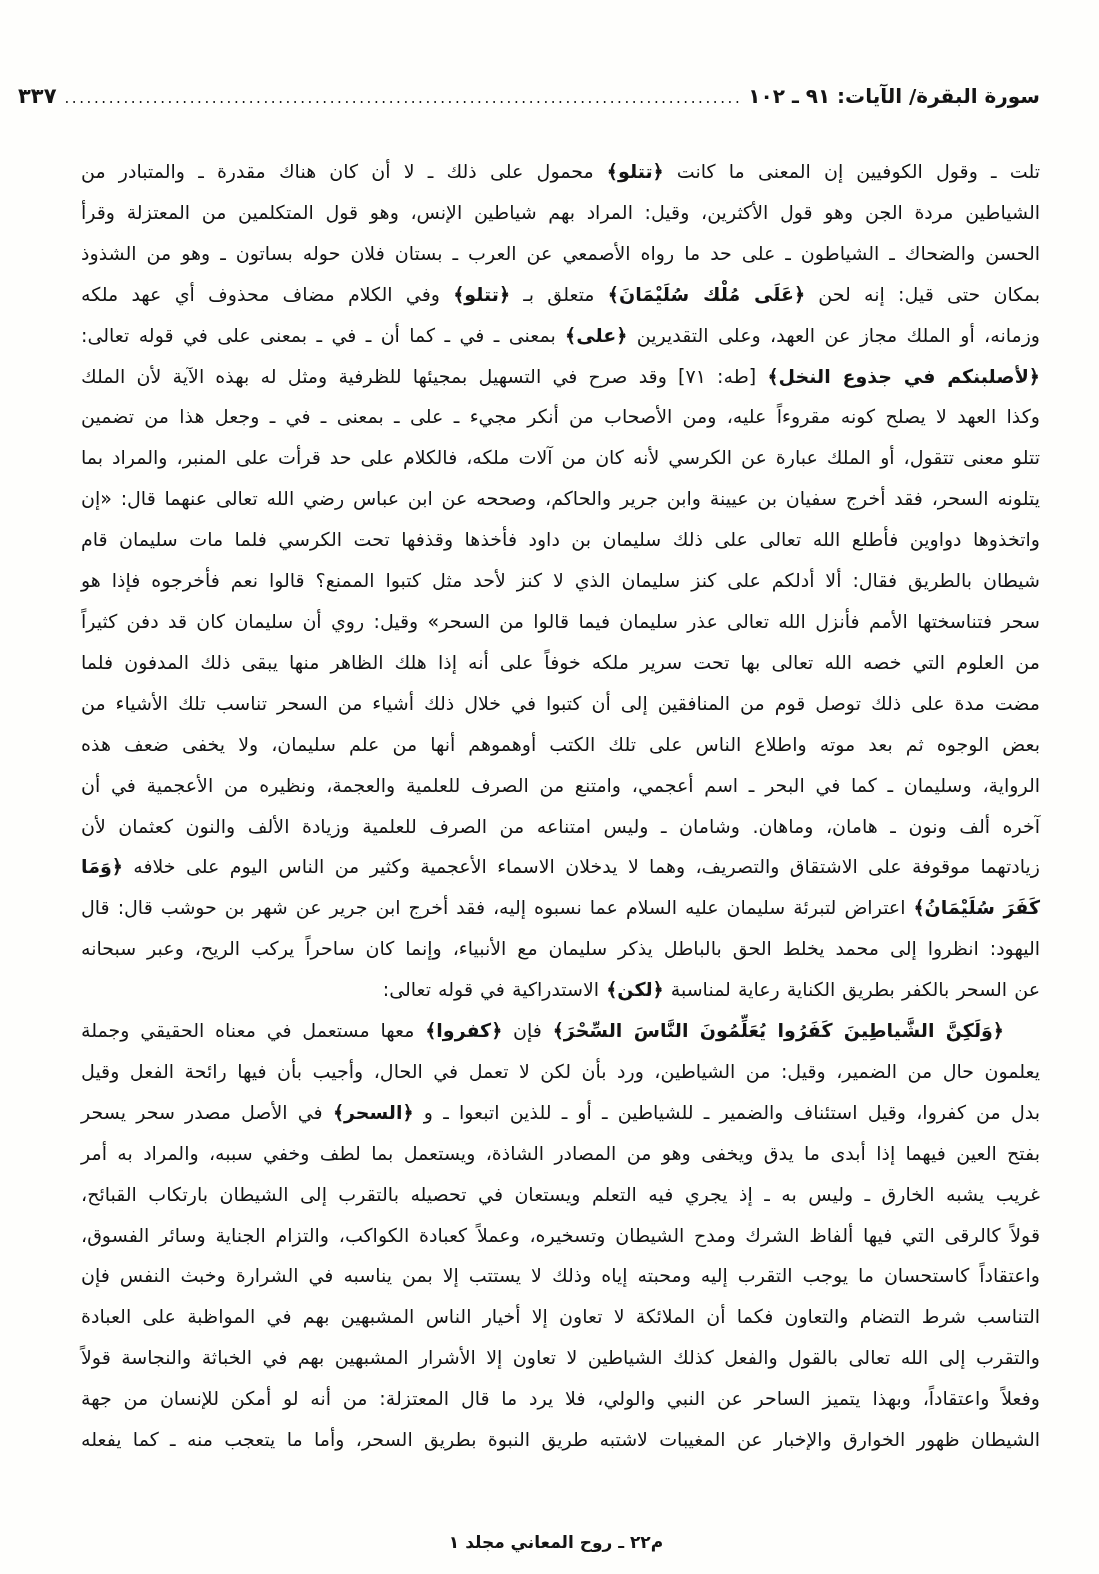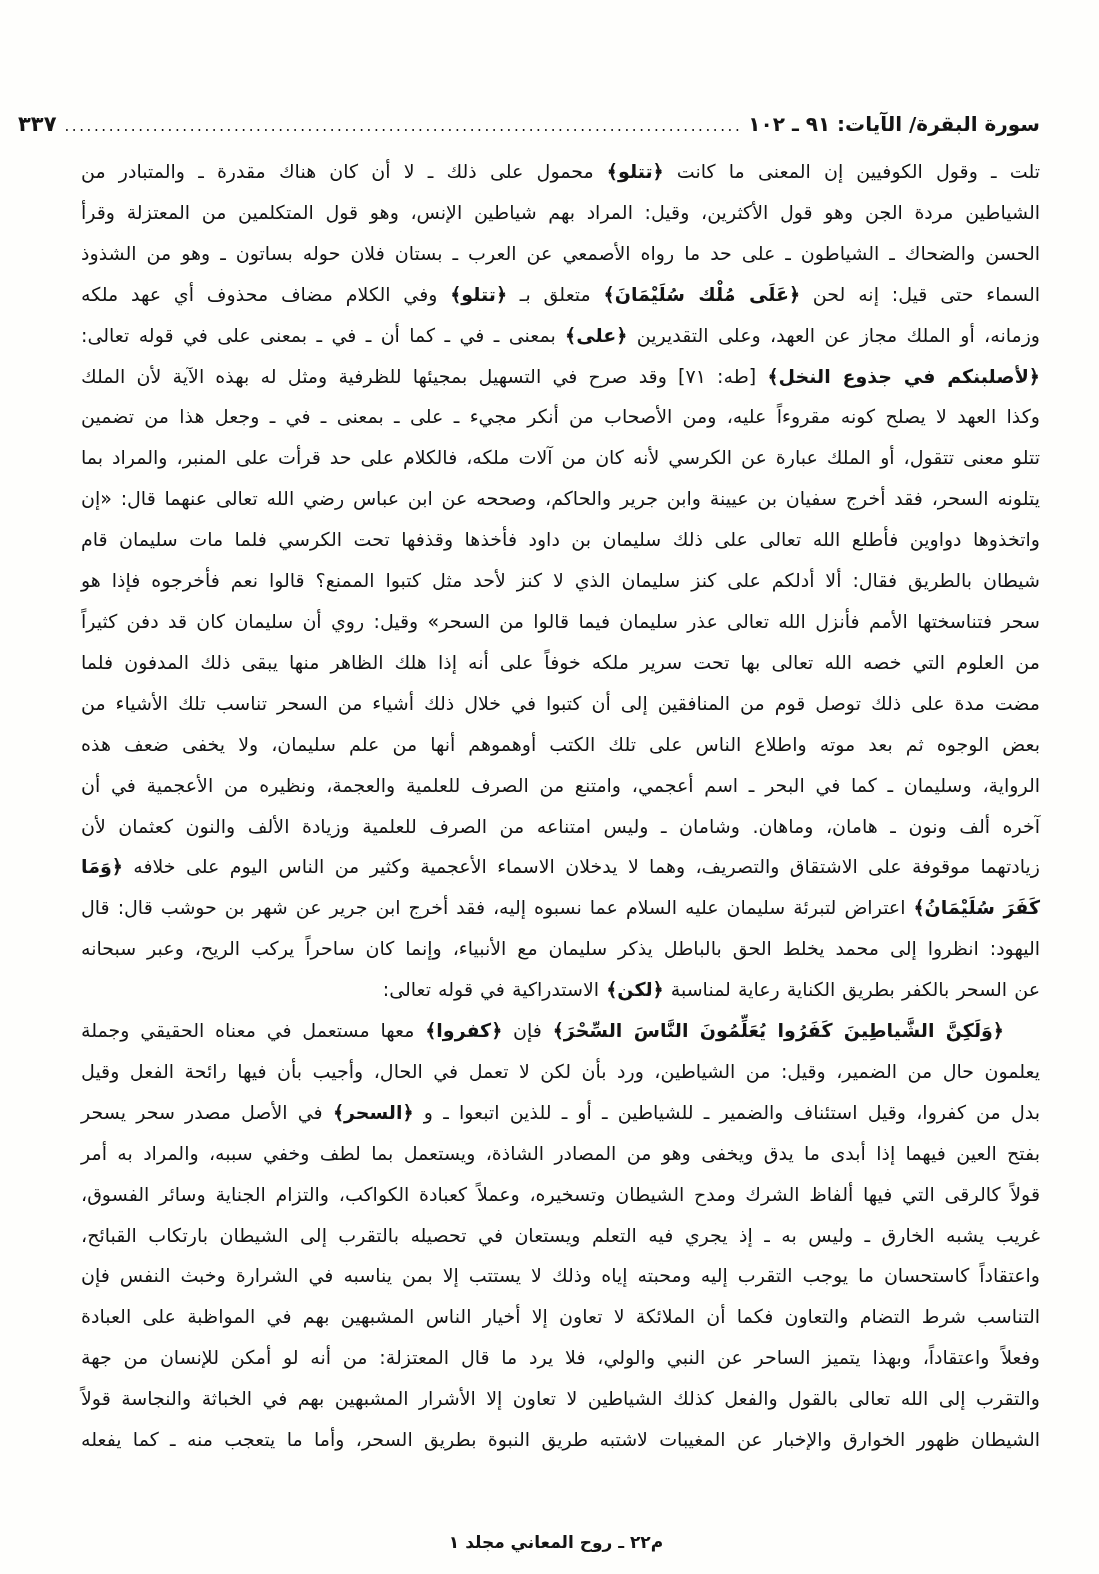--- a/index.html
+++ b/index.html
@@ -20,21 +20,21 @@
     font-size:20px; font-weight:700;
     white-space:nowrap;
   }
   .chapter { flex:0 0 auto; letter-spacing:0.2px; }
   .dots {
     flex:1 1 auto; overflow:hidden;
     font-size:15px; font-weight:400; letter-spacing:2.6px;
     direction:ltr; text-align:left;
     margin:0 8px;
   }
-  .pagenum { flex:0 0 auto; font-size:21px;margin-top:28px; }
+  .pagenum { flex:0 0 auto; font-size:21px; }
   
   .body-text {
     position:absolute; top:151px; right:59px; left:72px;
     font-size:19px; line-height:40.9px;
     word-spacing:1px;
   }
   .line {
     text-align:justify;
     text-align-last:justify;
     margin-left:9px;
@@ -57,21 +57,21 @@
   <header class="page-header">
     <span class="chapter">سورة البقرة/ الآيات: ٩١ ـ ١٠٢</span>
     <span class="dots">........................................................................................................................</span>
     <span class="pagenum">٣٣٧</span>
   </header>
 
   <main class="body-text" id="body-text">
       <div class="line"><span>تلت ـ وقول الكوفيين إن المعنى ما كانت </span><span class="b">﴿تتلو﴾</span><span> محمول على ذلك ـ لا أن كان هناك مقدرة ـ والمتبادر من</span></div>
       <div class="line"><span>الشياطين مردة الجن وهو قول الأكثرين، وقيل: المراد بهم شياطين الإنس، وهو قول المتكلمين من المعتزلة وقرأ</span></div>
       <div class="line"><span>الحسن والضحاك ـ الشياطون ـ على حد ما رواه الأصمعي عن العرب ـ بستان فلان حوله بساتون ـ وهو من الشذوذ</span></div>
-      <div class="line"><span>السماء حتى قيل: إنه لحن </span><span class="b">﴿عَلَى مُلْك سُلَيْمَانَ﴾</span><span> متعلق بـ </span><span class="b">﴿تتلو﴾</span><span> وفي الكلام مضاف محذوف أي عهد ملكه</span></div>
+      <div class="line"><span>بمكان حتى قيل: إنه لحن </span><span class="b">﴿عَلَى مُلْك سُلَيْمَانَ﴾</span><span> متعلق بـ </span><span class="b">﴿تتلو﴾</span><span> وفي الكلام مضاف محذوف أي عهد ملكه</span></div>
       <div class="line"><span>وزمانه، أو الملك مجاز عن العهد، وعلى التقديرين </span><span class="b">﴿على﴾</span><span> بمعنى ـ في ـ كما أن ـ في ـ بمعنى على في قوله تعالى:</span></div>
       <div class="line"><span class="b">﴿لأصلبنكم في جذوع النخل﴾</span><span> [طه: ٧١] وقد صرح في التسهيل بمجيئها للظرفية ومثل له بهذه الآية لأن الملك</span></div>
       <div class="line"><span>وكذا العهد لا يصلح كونه مقروءاً عليه، ومن الأصحاب من أنكر مجيء ـ على ـ بمعنى ـ في ـ وجعل هذا من تضمين</span></div>
       <div class="line"><span>تتلو معنى تتقول، أو الملك عبارة عن الكرسي لأنه كان من آلات ملكه، فالكلام على حد قرأت على المنبر، والمراد بما</span></div>
       <div class="line"><span>يتلونه السحر، فقد أخرج سفيان بن عيينة وابن جرير والحاكم، وصححه عن ابن عباس رضي الله تعالى عنهما قال: «إن</span></div>
       <div class="line"><span>واتخذوها دواوين فأطلع الله تعالى على ذلك سليمان بن داود فأخذها وقذفها تحت الكرسي فلما مات سليمان قام</span></div>
       <div class="line"><span>شيطان بالطريق فقال: ألا أدلكم على كنز سليمان الذي لا كنز لأحد مثل كتبوا الممنع؟ قالوا نعم فأخرجوه فإذا هو</span></div>
       <div class="line"><span>سحر فتناسختها الأمم فأنزل الله تعالى عذر سليمان فيما قالوا من السحر» وقيل: روي أن سليمان كان قد دفن كثيراً</span></div>
       <div class="line"><span>من العلوم التي خصه الله تعالى بها تحت سرير ملكه خوفاً على أنه إذا هلك الظاهر منها يبقى ذلك المدفون فلما</span></div>
       <div class="line"><span>مضت مدة على ذلك توصل قوم من المنافقين إلى أن كتبوا في خلال ذلك أشياء من السحر تناسب تلك الأشياء من</span></div>
@@ -79,26 +79,26 @@
       <div class="line"><span>الرواية، وسليمان ـ كما في البحر ـ اسم أعجمي، وامتنع من الصرف للعلمية والعجمة، ونظيره من الأعجمية في أن</span></div>
       <div class="line"><span>آخره ألف ونون ـ هامان، وماهان. وشامان ـ وليس امتناعه من الصرف للعلمية وزيادة الألف والنون كعثمان لأن</span></div>
       <div class="line"><span>زيادتهما موقوفة على الاشتقاق والتصريف، وهما لا يدخلان الاسماء الأعجمية وكثير من الناس اليوم على خلافه </span><span class="b">﴿وَمَا</span></div>
       <div class="line"><span class="b">كَفَرَ سُلَيْمَانُ﴾</span><span> اعتراض لتبرئة سليمان عليه السلام عما نسبوه إليه، فقد أخرج ابن جرير عن شهر بن حوشب قال: قال</span></div>
       <div class="line"><span>اليهود: انظروا إلى محمد يخلط الحق بالباطل يذكر سليمان مع الأنبياء، وإنما كان ساحراً يركب الريح، وعبر سبحانه</span></div>
       <div class="line end"><span>عن السحر بالكفر بطريق الكناية رعاية لمناسبة </span><span class="b">﴿لكن﴾</span><span> الاستدراكية في قوله تعالى:</span></div>
       <div class="line indent"><span class="b">﴿وَلَكِنَّ الشَّياطِينَ كَفَرُوا يُعَلِّمُونَ النَّاسَ السِّحْرَ﴾</span><span> فإن </span><span class="b">﴿كفروا﴾</span><span> معها مستعمل في معناه الحقيقي وجملة</span></div>
       <div class="line"><span>يعلمون حال من الضمير، وقيل: من الشياطين، ورد بأن لكن لا تعمل في الحال، وأجيب بأن فيها رائحة الفعل وقيل</span></div>
       <div class="line"><span>بدل من كفروا، وقيل استئناف والضمير ـ للشياطين ـ أو ـ للذين اتبعوا ـ و </span><span class="b">﴿السحر﴾</span><span> في الأصل مصدر سحر يسحر</span></div>
       <div class="line"><span>بفتح العين فيهما إذا أبدى ما يدق ويخفى وهو من المصادر الشاذة، ويستعمل بما لطف وخفي سببه، والمراد به أمر</span></div>
+      <div class="line"><span>غريب يشبه الخارق ـ وليس به ـ إذ يجري فيه التعلم ويستعان في تحصيله بالتقرب إلى الشيطان بارتكاب القبائح،</span></div>
       <div class="line"><span>قولاً كالرقى التي فيها ألفاظ الشرك ومدح الشيطان وتسخيره، وعملاً كعبادة الكواكب، والتزام الجناية وسائر الفسوق،</span></div>
-      <div class="line"><span>غريب يشبه الخارق ـ وليس به ـ إذ يجري فيه التعلم ويستعان في تحصيله بالتقرب إلى الشيطان بارتكاب القبائح،</span></div>
       <div class="line"><span>واعتقاداً كاستحسان ما يوجب التقرب إليه ومحبته إياه وذلك لا يستتب إلا بمن يناسبه في الشرارة وخبث النفس فإن</span></div>
       <div class="line"><span>التناسب شرط التضام والتعاون فكما أن الملائكة لا تعاون إلا أخيار الناس المشبهين بهم في المواظبة على العبادة</span></div>
+      <div class="line"><span>والتقرب إلى الله تعالى بالقول والفعل كذلك الشياطين لا تعاون إلا الأشرار المشبهين بهم في الخباثة والنجاسة قولاً</span></div>
       <div class="line"><span>وفعلاً واعتقاداً، وبهذا يتميز الساحر عن النبي والولي، فلا يرد ما قال المعتزلة: من أنه لو أمكن للإنسان من جهة</span></div>
-      <div class="line"><span>والتقرب إلى الله تعالى بالقول والفعل كذلك الشياطين لا تعاون إلا الأشرار المشبهين بهم في الخباثة والنجاسة قولاً</span></div>
       <div class="line"><span>الشيطان ظهور الخوارق والإخبار عن المغيبات لاشتبه طريق النبوة بطريق السحر، وأما ما يتعجب منه ـ كما يفعله</span></div>
     </main>
 
   <footer class="page-footer">
     <span>م٢٢ ـ روح المعاني مجلد ١</span>
   </footer>
 
 </div>
 
 </body></html>

